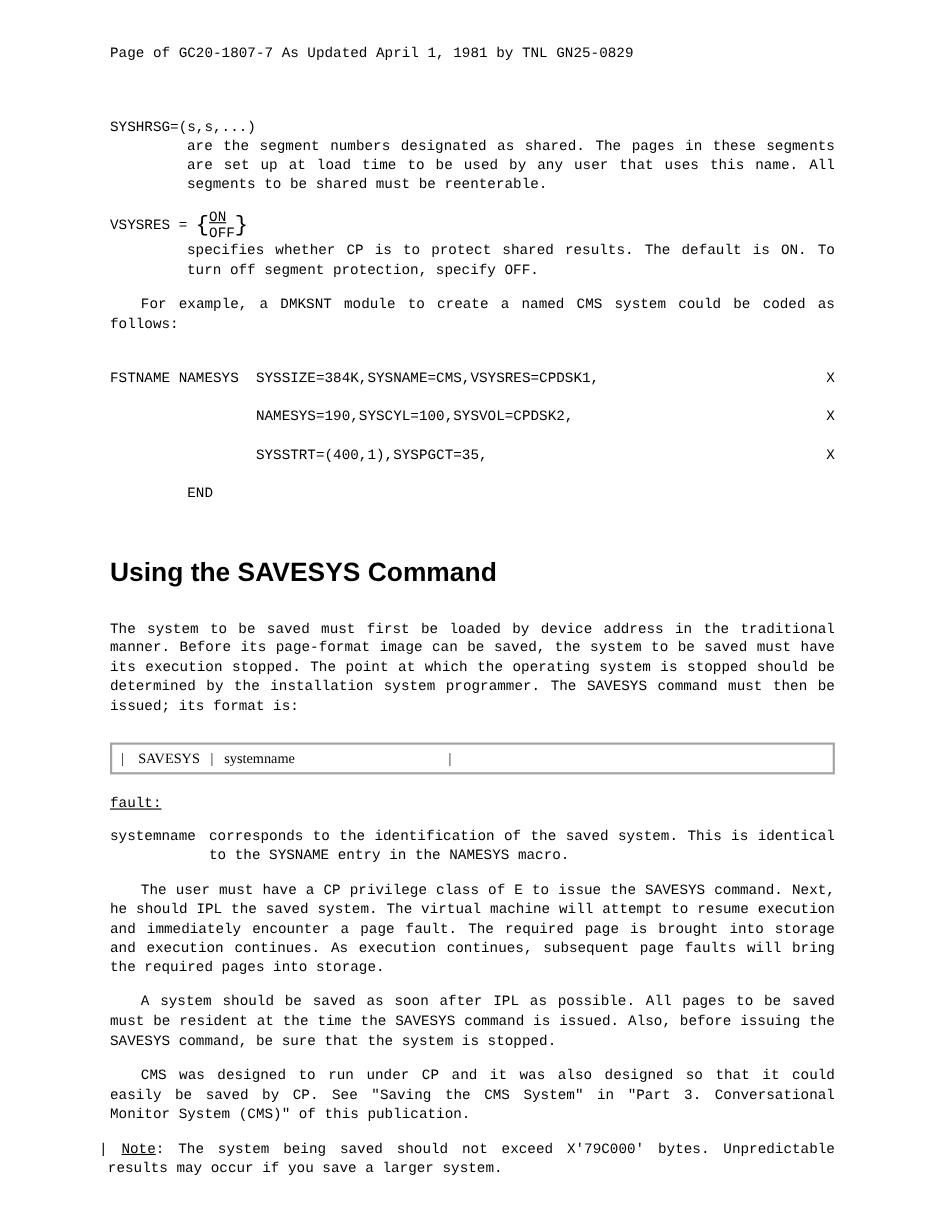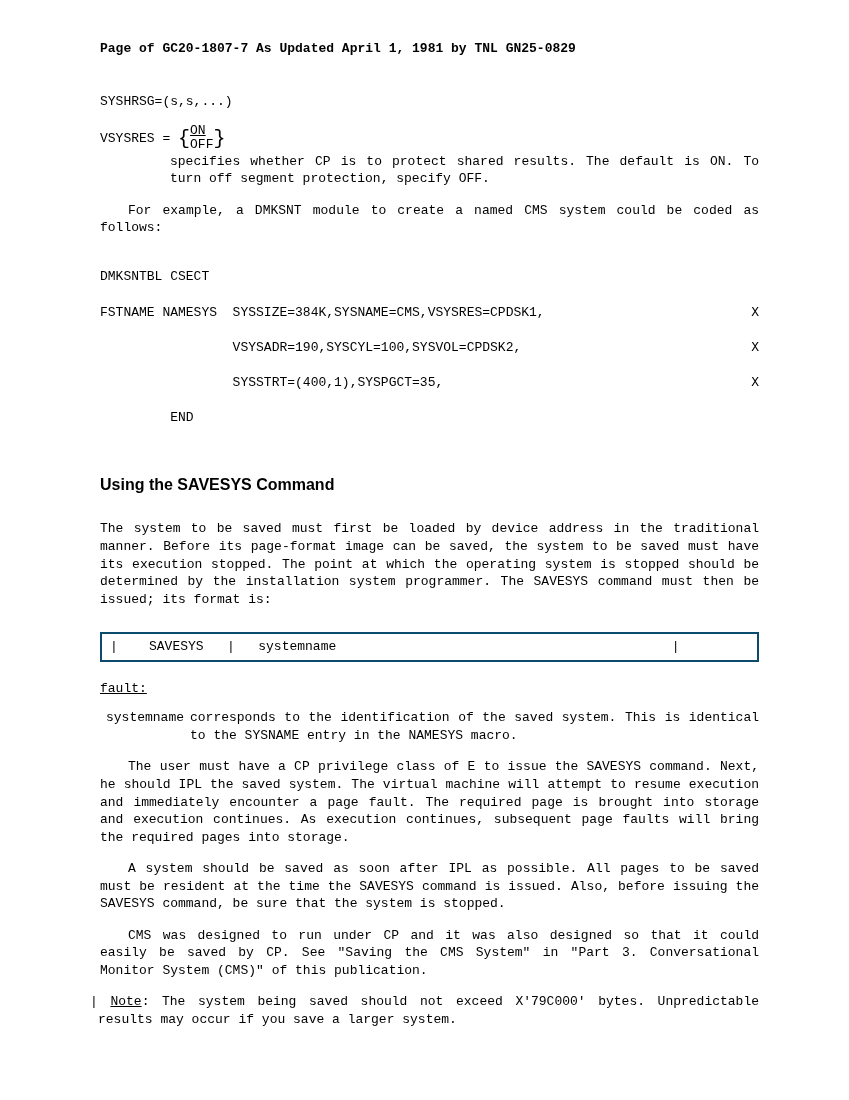--- a/index.html
+++ b/index.html
@@ -7,22 +7,21 @@
       font-size: 13px;
       line-height: 1.35;
       margin: 0;
       padding: 40px 90px 40px 100px;
       background: #fff;
       color: #000;
       width: 849px;
       box-sizing: border-box;
     }
     .header {
-      margin-bottom: 35px;
-      font-weight: bold;
+      margin-bottom: 49px;
     }
     .param-block {
       margin-bottom: 14px;
     }
     .param-name {
       display: inline-block;
     }
     .param-desc {
       margin-left: 70px;
       text-align: justify;
@@ -40,53 +39,52 @@
       text-align: justify;
       margin-bottom: 14px;
     }
     .code-block {
       white-space: pre;
       margin-bottom: 30px;
       font-family: 'Courier New', monospace;
     }
     h2 {
       font-family: Arial, sans-serif;
-      font-size: 16px;
+      font-size: 24px;
       font-weight: bold;
       margin-top: 17px;
       margin-bottom: 25px;
     }
     .body-para {
       text-align: justify;
       margin-bottom: 24px;
     }
     .body-para-indent {
       text-indent: 28px;
       text-align: justify;
       margin-bottom: 14px;
     }
     .cmd-box {
-      border: 2px solid #0c4a6e;
+      border: 2px solid #a3a3a3;
       padding: 4px 8px;
       margin: 12px 0 18px 0;
       white-space: pre;
-      font-family: Liberation Mono, monospace;
+      font-family: Liberation Serif, serif;
     }
     .where-label {
       text-decoration: underline;
       margin-bottom: 12px;
     }
     .def-block {
       display: flex;
       margin-bottom: 14px;
     }
     .def-term {
       width: 90px;
       flex-shrink: 0;
-      text-align: center;
     }
     .def-desc {
       flex: 1;
       text-align: justify;
     }
     .note-line {
       text-align: justify;
       margin-left: -10px;
       text-indent: -8px;
       padding-left: 8px;
@@ -99,37 +97,37 @@
       justify-content: space-between;
     }
   </style>
 </head>
 <body>
 
 <div class="header">Page of GC20-1807-7 As Updated April 1, 1981 by TNL GN25-0829</div>
 
 <div class="param-block">
   <div class="param-name">SYSHRSG=(s,s,...)</div>
+  <div class="param-desc">are the segment numbers designated as shared. The pages in these segments are set up at load time to be used by any user that uses this name. All segments to be shared must be reenterable.</div>
 </div>
 
 <div class="param-block">
   <span class="param-name">VSYSRES = </span>
   <span style="font-size:20px;vertical-align:middle;">{</span><span class="brace-opts">
     <div>ON</div>
     <div>OFF</div>
   </span><span style="font-size:20px;vertical-align:middle;">}</span>
   <div class="param-desc">specifies whether CP is to protect shared results. The default is ON. To turn off segment protection, specify OFF.</div>
 </div>
 
 <div class="intro-para">For example, a DMKSNT module to create a named CMS system could be coded as follows:</div>
 
 <div class="code-block">
-<div>DMKSNTBL CSECT</div>
 <div class="code-row"><span>FSTNAME NAMESYS  SYSSIZE=384K,SYSNAME=CMS,VSYSRES=CPDSK1,</span><span>X</span></div>
-<div class="code-row"><span>                 VSYSADR=190,SYSCYL=100,SYSVOL=CPDSK2,</span><span>X</span></div>
+<div class="code-row"><span>                 NAMESYS=190,SYSCYL=100,SYSVOL=CPDSK2,</span><span>X</span></div>
 <div class="code-row"><span>                 SYSSTRT=(400,1),SYSPGCT=35,</span><span>X</span></div>
 <div>         END</div>
 </div>
 
 <h2>Using the SAVESYS Command</h2>
 
 <div class="body-para">The system to be saved must first be loaded by device address in the traditional manner. Before its page-format image can be saved, the system to be saved must have its execution stopped. The point at which the operating system is stopped should be determined by the installation system programmer. The SAVESYS command must then be issued; its format is:</div>
 
 <div class="cmd-box">|    SAVESYS   |   systemname                                           |</div>
 

